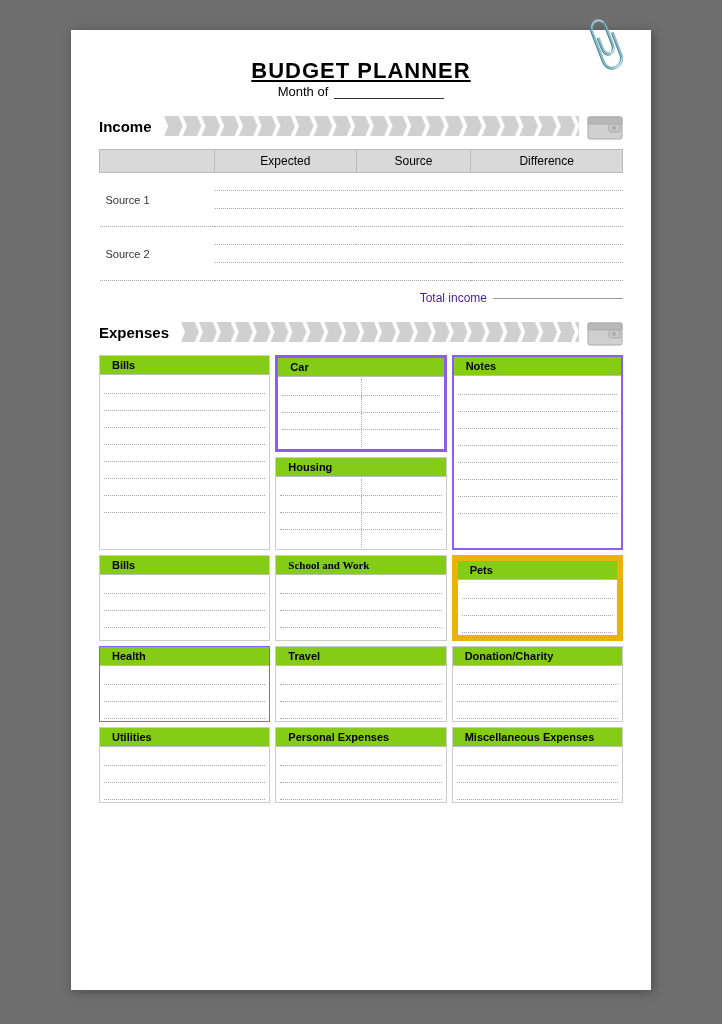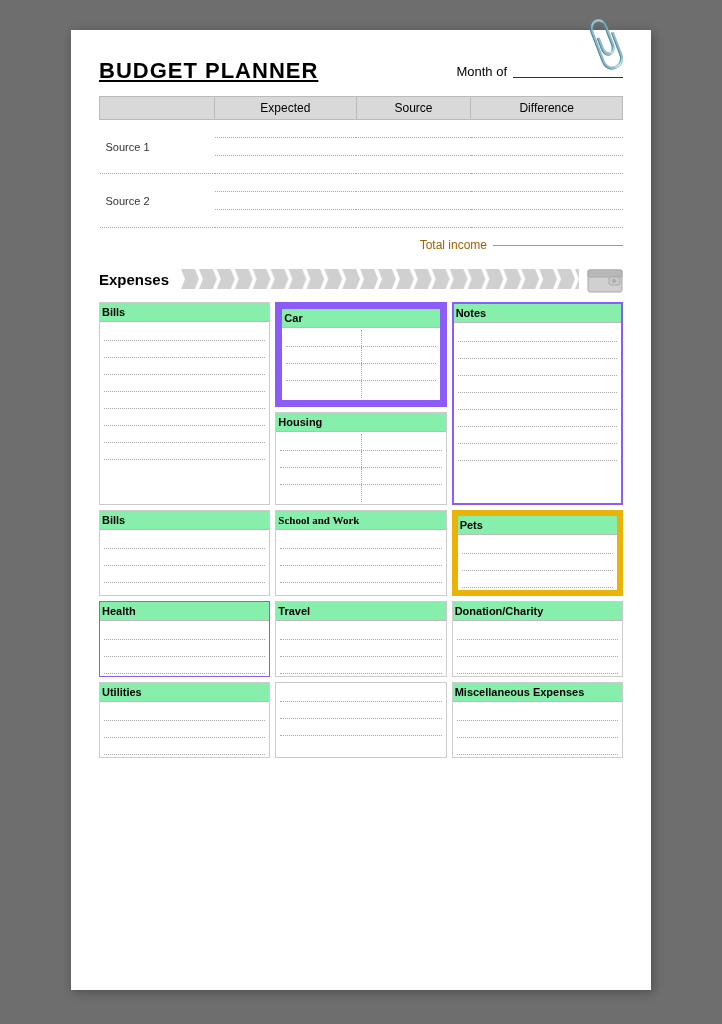--- a/index.html
+++ b/index.html
@@ -31,20 +31,21 @@
       position: relative;
       box-shadow: 2px 2px 10px rgba(0,0,0,0.3);
     }
 
     
     .title-row {
       display: flex;
       align-items: center;
       justify-content: space-between;
       margin-bottom: 12px;
+      flex-direction: column;
     }
     .budget-title {
       font-size: 22px;
       font-weight: 900;
       text-decoration: underline;
       letter-spacing: 1px;
     }
     .month-of {
       display: flex;
       align-items: center;
@@ -121,31 +122,31 @@
     .total-row {
       display: flex;
       justify-content: flex-end;
       align-items: center;
       margin-top: 4px;
       margin-bottom: 12px;
       gap: 6px;
     }
     .total-label {
       font-size: 12px;
-      color: #a16207;
+      color: #4c1d95;
     }
     .total-line {
       width: 130px;
       border-bottom: 1.5px solid #999;
     }
     .expense-block-header {
-      background: #86efac;
+      background: #84cc16;
       font-size: 11px;
       font-weight: bold;
-      padding: 3px 2px;
+      padding: 3px 12px;
       border-bottom: 1px solid #bbb;
     }
     .expense-lines {
       padding: 2px 4px;
     }
     .expense-line {
       border-bottom: 1px dotted #aaa;
       height: 17px;
       display: flex;
       gap: 2px;
@@ -160,20 +161,40 @@
     <div style="position:absolute;top:-8px;right:20px;font-size:40px;color:#c8a84b;transform:rotate(20deg);opacity:0.85;">📎</div>
 
     <div class="title-row">
       <span class="budget-title">BUDGET PLANNER</span>
       <div class="month-of">
         <span>Month of</span>
         <div class="month-line"></div>
       </div>
     </div>
 
+    <div class="section-header">
+      <span class="section-label">Income</span>
+      <div class="chevron-bar">
+        <svg viewBox="0 0 400 20" preserveAspectRatio="none">
+          <defs>
+            <pattern id="chev1" x="0" y="0" width="18" height="20" patternUnits="userSpaceOnUse">
+              <polygon points="0,0 14,0 18,10 14,20 0,20 4,10" fill="#d0d0d0"></polygon>
+            </pattern>
+          </defs>
+          <rect width="400" height="20" fill="url(#chev1)"></rect>
+        </svg>
+      </div>
+
+      <svg class="wallet-icon" viewBox="0 0 36 30" fill="none">
+        <rect x="1" y="6" width="34" height="22" rx="2" fill="#d0d0d0" stroke="#aaa" stroke-width="1"></rect>
+        <rect x="1" y="6" width="34" height="7" rx="1" fill="#b8b8b8" stroke="#aaa" stroke-width="1"></rect>
+        <rect x="22" y="13" width="11" height="8" rx="2" fill="#c8c8c8" stroke="#aaa" stroke-width="1"></rect>
+        <circle cx="27" cy="17" r="2" fill="#aaa"></circle>
+      </svg>
+    </div>
 
     <table class="income-table">
       <thead>
         <tr>
           <th style="width:22%;border:1px solid #bbb;"></th>
           <th>Expected</th>
           <th>Source</th>
           <th>Difference</th>
         </tr>
       </thead>
@@ -251,21 +272,21 @@
           <div class="expense-line"></div>
           <div class="expense-line"></div>
           <div class="expense-line"></div>
           <div class="expense-line"></div>
           <div class="expense-line"></div>
           <div class="expense-line"></div>
         </div>
       </div>
 
       <div style="display:flex;flex-direction:column;gap:5px;">
-        <div style="border:7px solid #8b5cf6;">
+        <div style="border:3px solid #8b5cf6;">
           <div class="expense-block-header">Car</div>
           <div class="expense-lines">
             <div style="display:flex;border-bottom:1px dotted #aaa;height:17px;">
               <div style="flex:1;border-right:1px dotted #aaa;"></div>
               <div style="flex:1;"></div>
             </div>
             <div style="display:flex;border-bottom:1px dotted #aaa;height:17px;">
               <div style="flex:1;border-right:1px dotted #aaa;"></div>
               <div style="flex:1;"></div>
             </div>
@@ -373,20 +394,21 @@
       <div style="border:1px solid #ccc;">
         <div class="expense-block-header">Utilities</div>
         <div class="expense-lines">
           <div class="expense-line"></div>
           <div class="expense-line"></div>
           <div class="expense-line"></div>
         </div>
       </div>
 
       <div style="border:1px solid #ccc;">
+        <div class="expense-block-header">Personal Expenses</div>
         <div class="expense-lines">
           <div class="expense-line"></div>
           <div class="expense-line"></div>
           <div class="expense-line"></div>
         </div>
       </div>
 
       <div style="border:1px solid #ccc;">
         <div class="expense-block-header">Miscellaneous Expenses</div>
         <div class="expense-lines">

